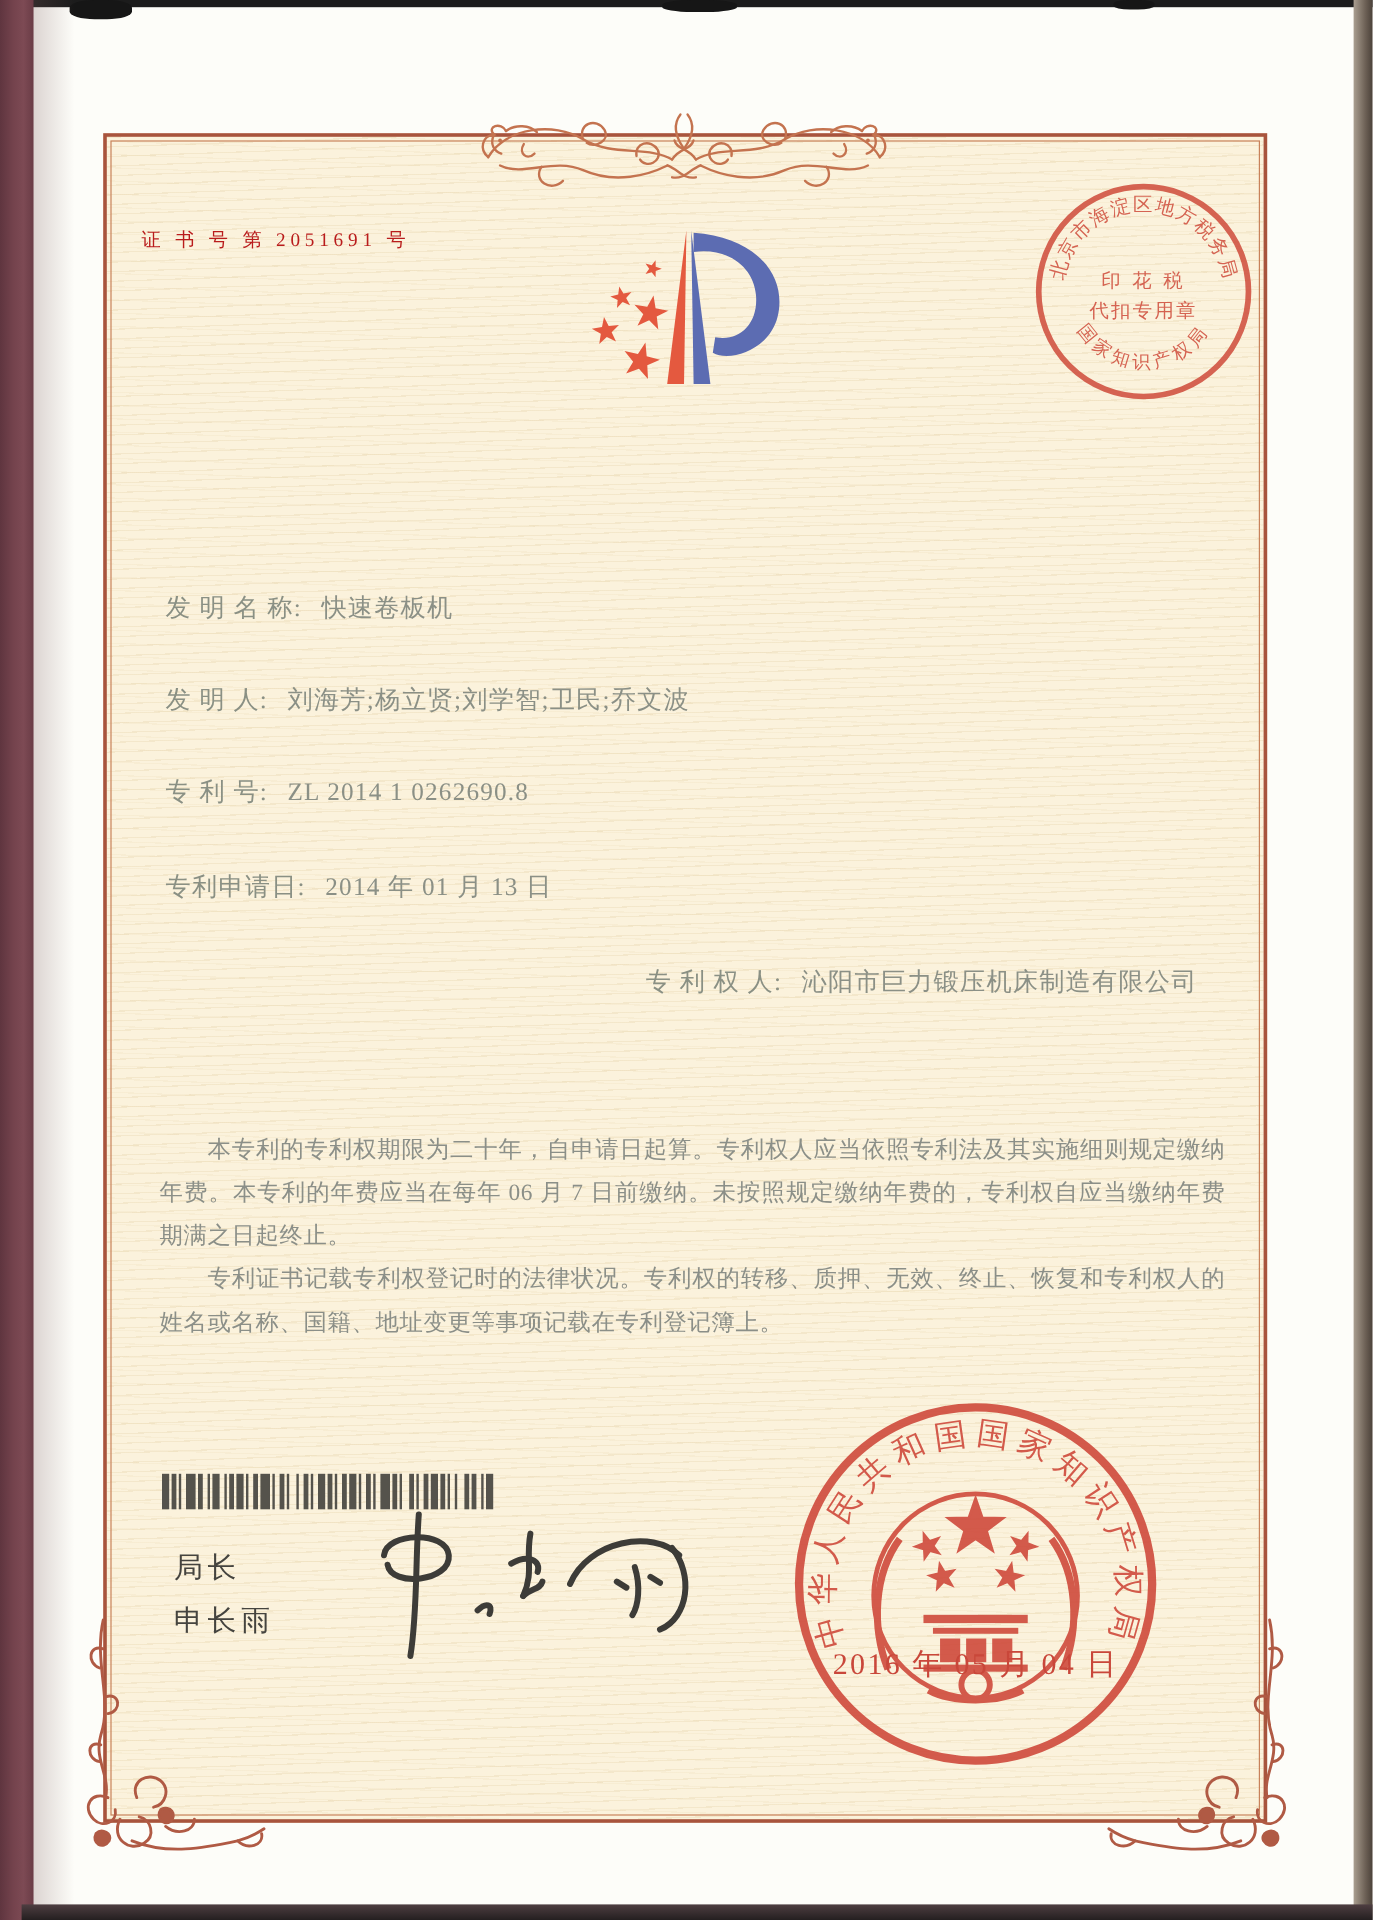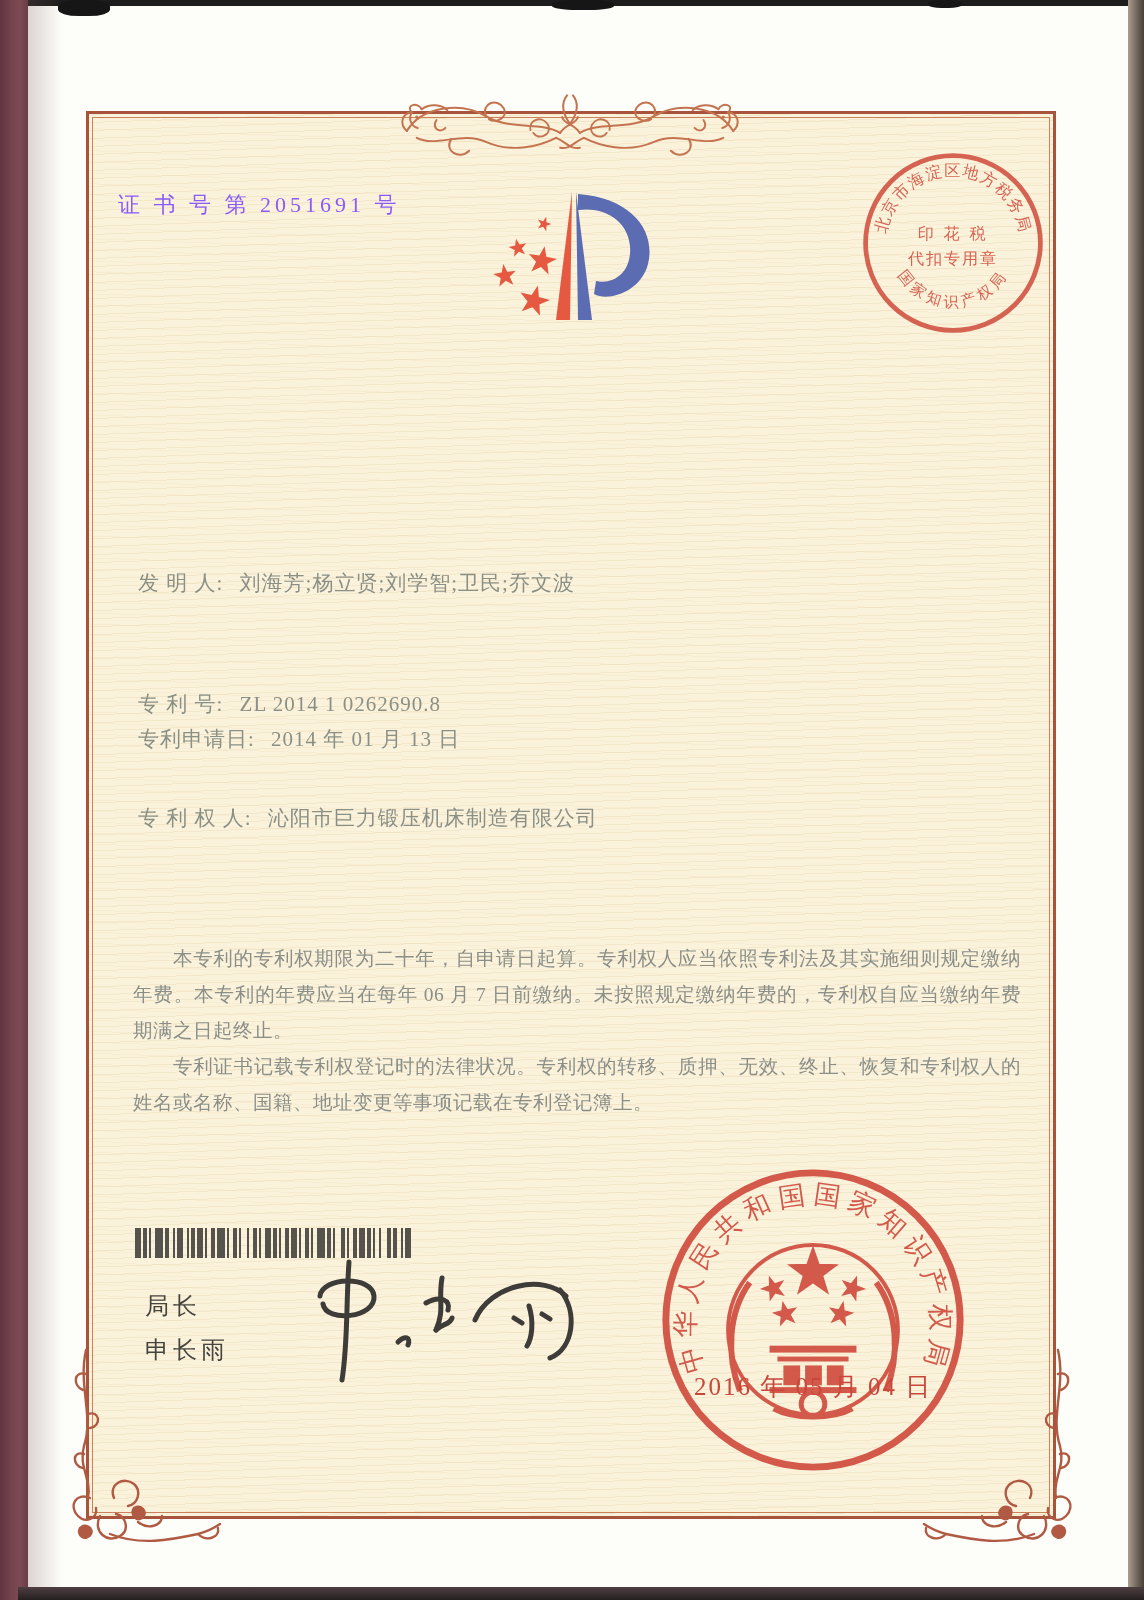--- a/index.html
+++ b/index.html
@@ -25,21 +25,21 @@
            border:3px solid #a8543d;
            background:
              repeating-linear-gradient(178deg, rgba(224,203,158,.28) 0 1px, rgba(255,255,255,0) 1px 8px),
              repeating-linear-gradient(2deg, rgba(231,212,170,.18) 0 1px, rgba(255,255,255,0) 1px 11px),
              #fbf2dc; }
   .frame .inner-line { position:absolute; inset:3px; border:1px solid #c8읽825a; border:1px solid #c8825a; pointer-events:none; }
 
   .abs { position:absolute; }
 
   
-  .cert-no { left:118px; top:190px; font-size:22px; letter-spacing:4px; color:#8b5cf6; }
+  .cert-no { left:118px; top:190px; font-size:16px; letter-spacing:4px; color:#b91c1c; }
   .logo-box { left:448px; top:182px; width:234px; height:150px; }
   .stamp-small { left:858px; top:148px; width:190px; height:190px; opacity:.88; }
 
   .title { left:85px; top:342px; width:900px; text-align:center;
            font-size:46px; letter-spacing:14px; color:#7d7d79; font-weight:400; }
 
   
   .field { left:138px; width:860px; font-size:21px; color:#8a9084; letter-spacing:1px; white-space:nowrap; }
   .field .flabel { display:inline-block; }
   .field .fvalue { display:inline-block; margin-left:10px; color:#8b9086; }
@@ -184,33 +184,37 @@
       <textPath href="#arcTopS" startOffset="50%" text-anchor="middle">北京市海淀区地方税务局</textPath>
     </text>
     <text font-size="16" letter-spacing="4" fill="#d0503f" font-family="Liberation Serif,serif">
       <textPath href="#arcBotS" startOffset="50%" text-anchor="middle">国家知识产权局</textPath>
     </text>
     <text x="100" y="96" text-anchor="middle" font-size="17" letter-spacing="3" fill="#d0503f">印 花 税</text>
     <text x="100" y="122" text-anchor="middle" font-size="17" letter-spacing="2" fill="#d0503f">代扣专用章</text>
   </svg>
 
 
+  <div class="abs field" style="top:492px;">
+    <span class="flabel">发 明 名 称:</span>
+    <span class="fvalue">快速卷板机</span>
+  </div>
   <div class="abs field" style="top:569px;">
     <span class="flabel">发   明   人:</span>
     <span class="fvalue">刘海芳;杨立贤;刘学智;卫民;乔文波</span>
   </div>
-  <div class="abs field" style="top:646px;margin-top:44px;">
+  <div class="abs field" style="top:646px;">
     <span class="flabel">专   利   号:</span>
     <span class="fvalue">ZL 2014 1 0262690.8</span>
   </div>
   <div class="abs field" style="top:725px;">
     <span class="flabel">专利申请日:</span>
     <span class="fvalue">2014 年 01 月 13 日</span>
   </div>
-  <div class="abs field" style="top:804px;">
+  <div class="abs field" style="top:804px;text-align:right;">
     <span class="flabel">专 利 权 人:</span>
     <span class="fvalue">沁阳市巨力锻压机床制造有限公司</span>
   </div>
 
   <div class="abs paras">
     <p>本专利的专利权期限为二十年，自申请日起算。专利权人应当依照专利法及其实施细则规定缴纳年费。本专利的年费应当在每年 06 月 7 日前缴纳。未按照规定缴纳年费的，专利权自应当缴纳年费期满之日起终止。</p>
     <p>专利证书记载专利权登记时的法律状况。专利权的转移、质押、无效、终止、恢复和专利权人的姓名或名称、国籍、地址变更等事项记载在专利登记簿上。</p>
   </div>
 
   <div class="abs barcode" id="barcode"><span style="width: 6px; background: rgb(85, 83, 76);"></span><span style="width: 2px; background: transparent;"></span><span style="width: 4px; background: rgb(85, 83, 76);"></span><span style="width: 2px; background: transparent;"></span><span style="width: 2px; background: rgb(85, 83, 76);"></span><span style="width: 4px; background: transparent;"></span><span style="width: 8px; background: rgb(85, 83, 76);"></span><span style="width: 2px; background: transparent;"></span><span style="width: 4px; background: rgb(85, 83, 76);"></span><span style="width: 4px; background: transparent;"></span><span style="width: 2px; background: rgb(85, 83, 76);"></span><span style="width: 2px; background: transparent;"></span><span style="width: 6px; background: rgb(85, 83, 76);"></span><span style="width: 4px; background: transparent;"></span><span style="width: 2px; background: rgb(85, 83, 76);"></span><span style="width: 2px; background: transparent;"></span><span style="width: 4px; background: rgb(85, 83, 76);"></span><span style="width: 2px; background: transparent;"></span><span style="width: 6px; background: rgb(85, 83, 76);"></span><span style="width: 2px; background: transparent;"></span><span style="width: 2px; background: rgb(85, 83, 76);"></span><span style="width: 4px; background: transparent;"></span><span style="width: 4px; background: rgb(85, 83, 76);"></span><span style="width: 2px; background: transparent;"></span><span style="width: 8px; background: rgb(85, 83, 76);"></span><span style="width: 2px; background: transparent;"></span><span style="width: 2px; background: rgb(85, 83, 76);"></span><span style="width: 4px; background: transparent;"></span><span style="width: 4px; background: rgb(85, 83, 76);"></span><span style="width: 2px; background: transparent;"></span><span style="width: 2px; background: rgb(85, 83, 76);"></span><span style="width: 6px; background: transparent;"></span><span style="width: 2px; background: rgb(85, 83, 76);"></span><span style="width: 4px; background: transparent;"></span><span style="width: 4px; background: rgb(85, 83, 76);"></span><span style="width: 2px; background: transparent;"></span><span style="width: 2px; background: rgb(85, 83, 76);"></span><span style="width: 4px; background: transparent;"></span><span style="width: 6px; background: rgb(85, 83, 76);"></span><span style="width: 2px; background: transparent;"></span><span style="width: 4px; background: rgb(85, 83, 76);"></span><span style="width: 2px; background: transparent;"></span><span style="width: 2px; background: rgb(85, 83, 76);"></span><span style="width: 4px; background: transparent;"></span><span style="width: 4px; background: rgb(85, 83, 76);"></span><span style="width: 2px; background: transparent;"></span><span style="width: 6px; background: rgb(85, 83, 76);"></span><span style="width: 2px; background: transparent;"></span><span style="width: 2px; background: rgb(85, 83, 76);"></span><span style="width: 4px; background: transparent;"></span><span style="width: 4px; background: rgb(85, 83, 76);"></span><span style="width: 2px; background: transparent;"></span><span style="width: 2px; background: rgb(85, 83, 76);"></span><span style="width: 4px; background: transparent;"></span><span style="width: 8px; background: rgb(85, 83, 76);"></span><span style="width: 2px; background: transparent;"></span><span style="width: 4px; background: rgb(85, 83, 76);"></span><span style="width: 2px; background: transparent;"></span><span style="width: 2px; background: rgb(85, 83, 76);"></span><span style="width: 6px; background: transparent;"></span><span style="width: 4px; background: rgb(85, 83, 76);"></span><span style="width: 2px; background: transparent;"></span><span style="width: 2px; background: rgb(85, 83, 76);"></span><span style="width: 4px; background: transparent;"></span><span style="width: 4px; background: rgb(85, 83, 76);"></span><span style="width: 2px; background: transparent;"></span><span style="width: 6px; background: rgb(85, 83, 76);"></span><span style="width: 2px; background: transparent;"></span><span style="width: 4px; background: rgb(85, 83, 76);"></span><span style="width: 2px; background: transparent;"></span><span style="width: 2px; background: rgb(85, 83, 76);"></span><span style="width: 4px; background: transparent;"></span><span style="width: 2px; background: rgb(85, 83, 76);"></span><span style="width: 6px; background: transparent;"></span><span style="width: 4px; background: rgb(85, 83, 76);"></span><span style="width: 2px; background: transparent;"></span><span style="width: 4px; background: rgb(85, 83, 76);"></span><span style="width: 4px; background: transparent;"></span><span style="width: 2px; background: rgb(85, 83, 76);"></span><span style="width: 2px; background: transparent;"></span><span style="width: 6px; background: rgb(85, 83, 76);"></span><span style="width: 2px; background: transparent;"></span></div>

